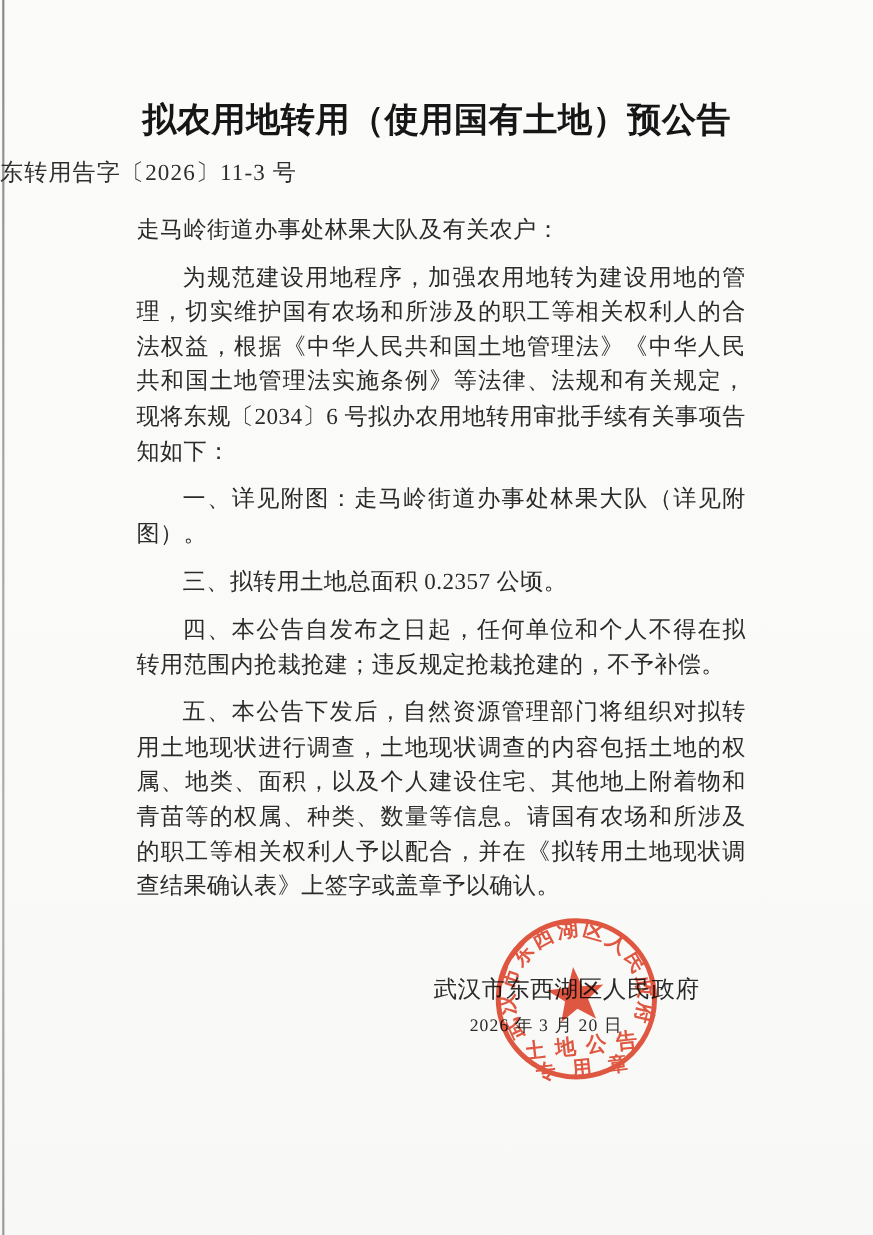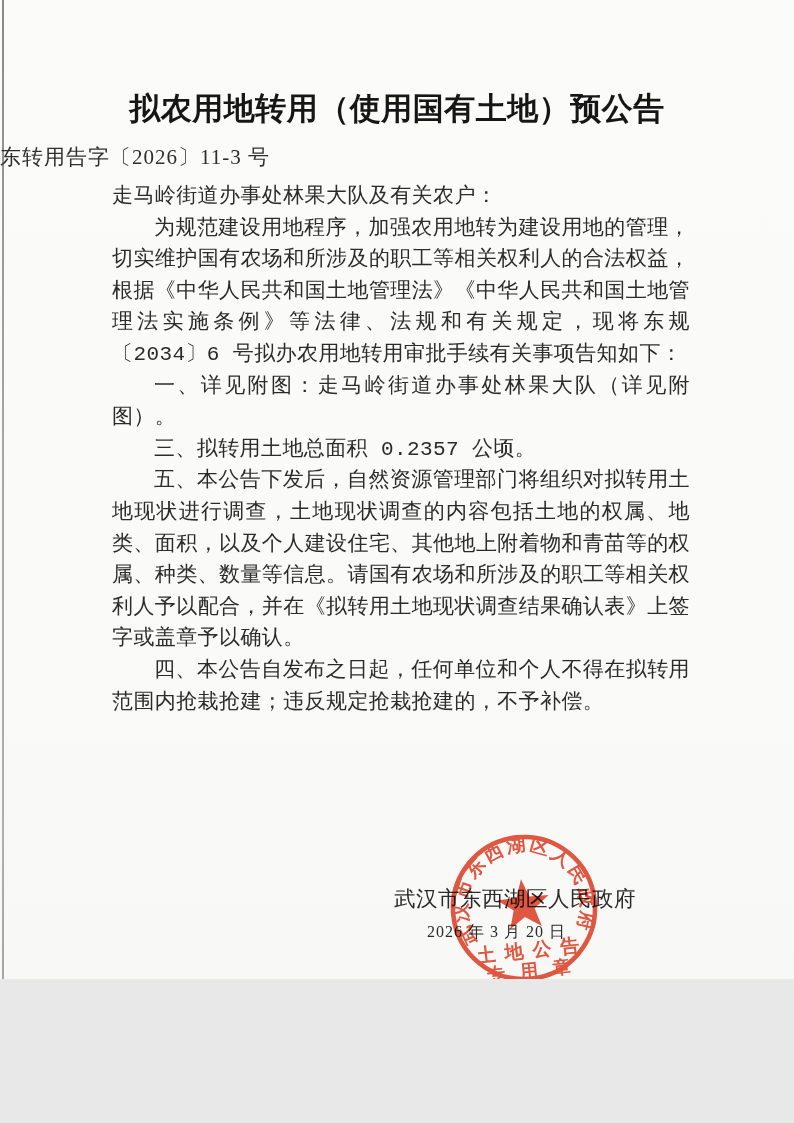--- a/index.html
+++ b/index.html
@@ -1,19 +1,19 @@
 <!DOCTYPE html>
 <html lang="zh"><head>
 <meta charset="utf-8">
 <style>
   html,body { margin:0; padding:0; background:#e8e8e8; }
   .page {
     position: relative;
     width: 794px;
-    height: 979px;
+    height: 1123px;
     margin: 0 auto;
     background: linear-gradient(180deg, #fbfbfa 0%, #fafaf8 55%, #f8f8f6 100%);
     overflow: hidden;
     font-family: "Liberation Serif", "DejaVu Serif", serif;
     color: #2b2b2b;
   }
   .scan-edge {
     position:absolute; left:2px; top:0; width:2px; height:1123px;
     background: linear-gradient(#3a3f3e, #6a6f6e 40%, #7a7f7e 75%, #5a5f5e);
     opacity:.6;
@@ -35,21 +35,21 @@
     letter-spacing:1px;
     color:#2e2e2e;
   }
   .doc-body {
     position:absolute; left:112px; top:181px; width:578px;
     font-size:21px;
     line-height:31.6px;
     letter-spacing:0.4px;
     text-align:justify;
   }
-  .doc-body p { margin:0; padding:0;font-family:Liberation Mono, monospace; }
+  .doc-body p { margin:12px; padding:0; }
   .doc-body p.indent { text-indent:2em; }
   .sig-issuer {
     position:absolute; left:394px; top:884px;
     font-size:21.5px; letter-spacing:0.5px;
     color:#2b2b2b; white-space:nowrap;
   }
   .sig-date {
     position:absolute; left:427px; top:922px;
     font-size:16px; letter-spacing:1px;
     color:#2b2b2b; white-space:nowrap;
@@ -72,22 +72,22 @@
 
   <h1 class="doc-title">拟农用地转用（使用国有土地）预公告</h1>
 
   <div class="doc-number">东转用告字〔2026〕11-3 号</div>
 
   <div class="doc-body">
     <p>走马岭街道办事处林果大队及有关农户：</p>
     <p class="indent">为规范建设用地程序，加强农用地转为建设用地的管理，切实维护国有农场和所涉及的职工等相关权利人的合法权益，根据《中华人民共和国土地管理法》《中华人民共和国土地管理法实施条例》等法律、法规和有关规定，现将东规〔2034〕6 号拟办农用地转用审批手续有关事项告知如下：</p>
     <p class="indent">一、详见附图：走马岭街道办事处林果大队（详见附图）。</p>
     <p class="indent">三、拟转用土地总面积 0.2357 公顷。</p>
+    <p class="indent">四、本公告自发布之日起，任何单位和个人不得在拟转用范围内抢栽抢建；违反规定抢栽抢建的，不予补偿。</p>
     <p class="indent">五、本公告下发后，自然资源管理部门将组织对拟转用土地现状进行调查，土地现状调查的内容包括土地的权属、地类、面积，以及个人建设住宅、其他地上附着物和青苗等的权属、种类、数量等信息。请国有农场和所涉及的职工等相关权利人予以配合，并在《拟转用土地现状调查结果确认表》上签字或盖章予以确认。</p>
-    <p class="indent">四、本公告自发布之日起，任何单位和个人不得在拟转用范围内抢栽抢建；违反规定抢栽抢建的，不予补偿。</p>
   </div>
 
   <div class="sig-issuer">武汉市东西湖区人民政府</div>
   <div class="sig-date">2026 年 3 月 20 日</div>
 
   <svg class="seal" width="180" height="180" viewBox="0 0 180 180">
     <g transform="rotate(-6 90 90)" opacity="0.88">
       <circle cx="90" cy="90" r="71" fill="none" stroke-width="4.6" stroke="#e2432a"></circle>
       <path id="seal-arc-path" d="M 36.4 109.5 A 57 57 0 1 1 143.6 109.5" fill="none"></path>
       <text font-size="19" letter-spacing="2.6" fill="#e2432a">

